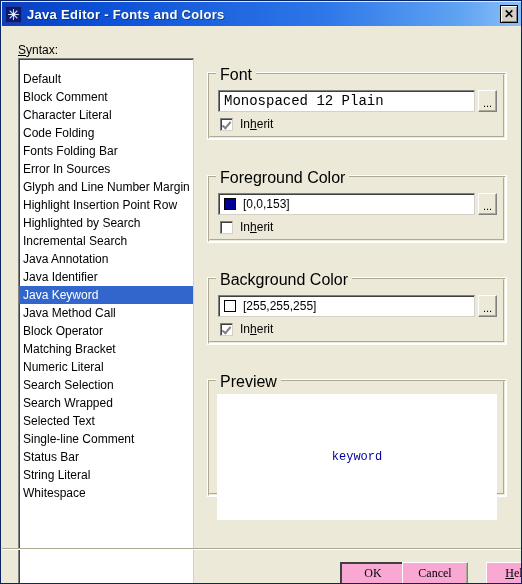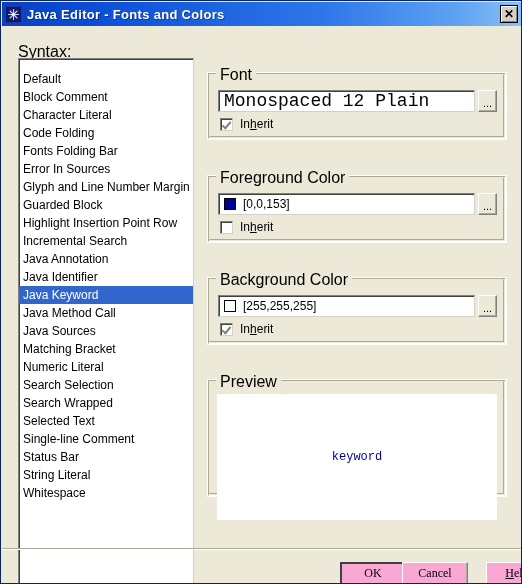--- a/index.html
+++ b/index.html
@@ -82,21 +82,21 @@
     width: 520px;
     height: 558px;
     background: #ECE9D8;
   }
 
   
   #syntax-label {
     position: absolute;
     left: 16px;
     top: 17px;
-    font-size: 16px;
+    font-size: 12px;
     color: #000000;
   }
   #syntax-label .acc { text-decoration: underline; }
 
   #syntax-listbox {
     position: absolute;
     left: 16px;
     top: 32px;
     width: 176px;
     height: 564px;
@@ -174,21 +174,21 @@
     box-shadow: inset 1px 1px 0 #404040;
     box-sizing: border-box;
     display: flex;
     align-items: center;
     padding-left: 5px;
     font-size: 12px;
     color: #000000;
     overflow: hidden;
     white-space: nowrap;
   }
-  .textfield.mono { font-family: "Liberation Mono", monospace; font-size: 18px; }
+  .textfield.mono { font-family: "Liberation Mono", monospace; font-size: 14px; }
   .swatch {
     width: 12px;
     height: 12px;
     border: 1px solid #000000;
     box-sizing: border-box;
     margin-right: 7px;
     flex: none;
   }
   .dots-btn {
     width: 19px;
@@ -322,28 +322,28 @@
     <div id="syntax-label"><span class="acc">S</span><span>yntax:</span></div>
 
     <div id="syntax-listbox">
         <div class="list-item">Default</div>
         <div class="list-item">Block Comment</div>
         <div class="list-item">Character Literal</div>
         <div class="list-item">Code Folding</div>
         <div class="list-item">Fonts Folding Bar</div>
         <div class="list-item">Error In Sources</div>
         <div class="list-item">Glyph and Line Number Margin</div>
-        <div class="list-item">Guarded Block</div>
         <div class="list-item">Highlight Insertion Point Row</div>
+        <div class="list-item">Highlighted by Search</div>
         <div class="list-item">Incremental Search</div>
         <div class="list-item">Java Annotation</div>
         <div class="list-item">Java Identifier</div>
         <div class="list-item selected" style="background: rgb(51, 102, 204);">Java Keyword</div>
         <div class="list-item">Java Method Call</div>
-        <div class="list-item">Java Sources</div>
+        <div class="list-item">Block Operator</div>
         <div class="list-item">Matching Bracket</div>
         <div class="list-item">Numeric Literal</div>
         <div class="list-item">Search Selection</div>
         <div class="list-item">Search Wrapped</div>
         <div class="list-item">Selected Text</div>
         <div class="list-item">Single-line Comment</div>
         <div class="list-item">Status Bar</div>
         <div class="list-item">String Literal</div>
         <div class="list-item">Whitespace</div>
       </div>

